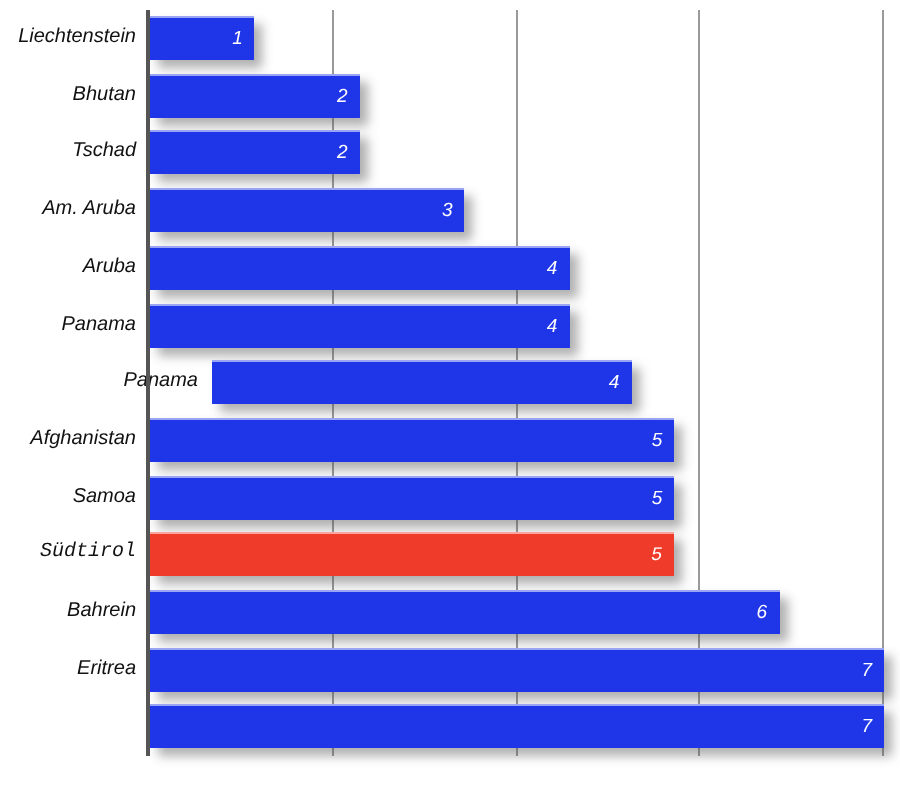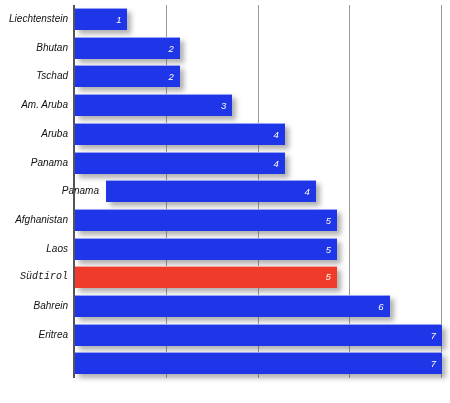--- a/index.html
+++ b/index.html
@@ -162,21 +162,21 @@
       </div>
       <div class="row" style="top: 205.9px;">
         <div class="row-label">Afghanistan</div>
         <div class="bar-wrap" style="width: 262.143px;">
           <div class="bar blue" style="background: rgb(31, 53, 232);">
             <span class="bar-value">5</span>
           </div>
         </div>
       </div>
       <div class="row" style="top: 234.6px;">
-        <div class="row-label">Laos</div>
+        <div class="row-label">Samoa</div>
         <div class="bar-wrap" style="width: 262.143px;">
           <div class="bar blue" style="background: rgb(31, 53, 232);">
             <span class="bar-value">5</span>
           </div>
         </div>
       </div>
       <div class="row" style="top: 263.3px; font-family: Liberation Mono, monospace;">
         <div class="row-label">Südtirol</div>
         <div class="bar-wrap" style="width: 262.143px;">
           <div class="bar red" style="background: rgb(239, 59, 42);">

